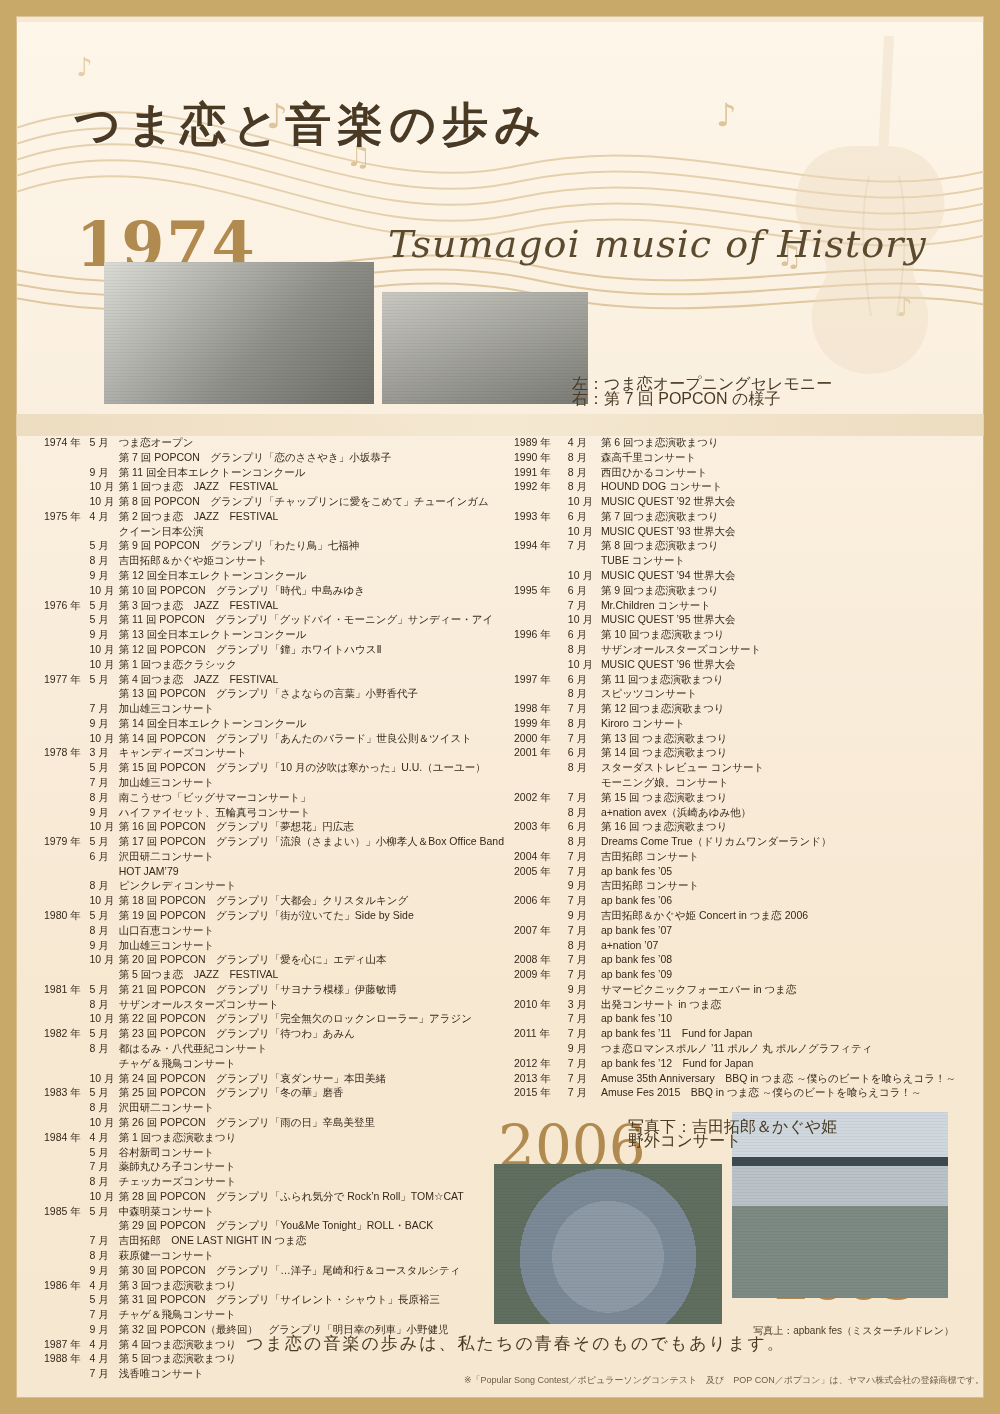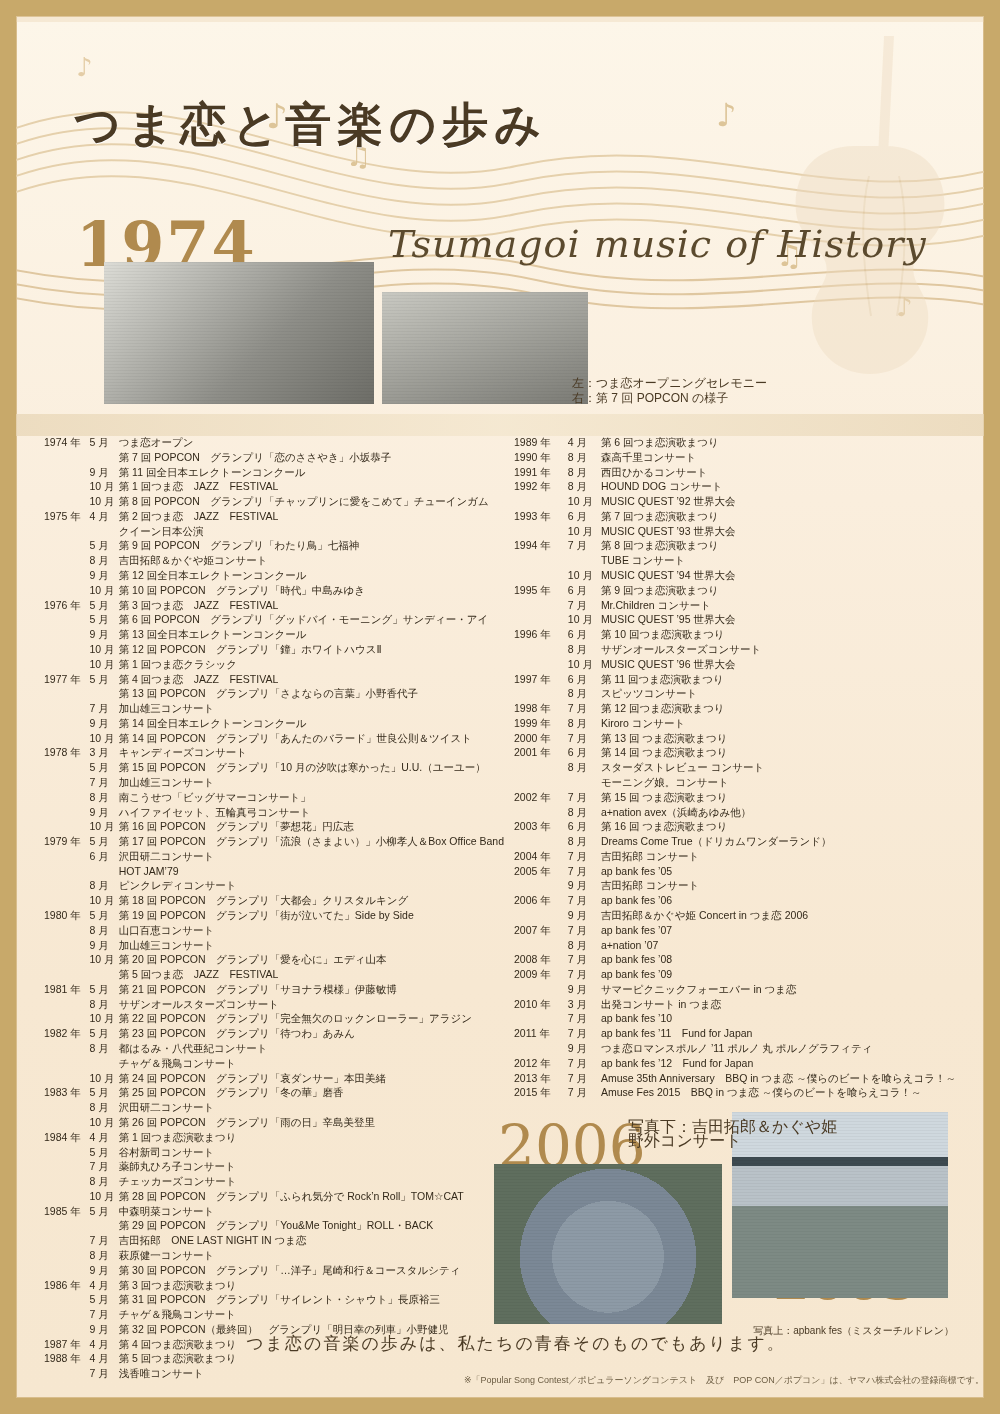--- a/index.html
+++ b/index.html
@@ -43,21 +43,21 @@
     font-family:"DejaVu Serif","Liberation Serif",serif;
     font-style:italic;font-size:38px;color:#5b4a2e;letter-spacing:1px;
   }
   
   .photo{position:absolute;overflow:hidden;background:#9a9a95;}
   .photo .ph-inner{width:100%;height:100%;}
   #photo-opening{left:88px;top:246px;width:270px;height:142px;}
   #photo-popcon{left:366px;top:276px;width:206px;height:112px;}
   .caption-top{
     position:absolute;left:556px;top:360px;
-    font-size:12px;color:#4a3a24;line-height:15px;
+    font-size:16px;color:#4a3a24;line-height:15px;
   }
   
   .band{
     position:absolute;left:0;top:398px;width:968px;height:22px;
     background:linear-gradient(90deg,#e8d6b6,#f3e6cd,#e8d6b6);
     opacity:.75;
   }
   
   .cols{
     position:absolute;left:28px;top:420px;width:912px;height:880px;
@@ -243,21 +243,21 @@
               <td class="ev">第 10 回 POPCON　グランプリ「時代」中島みゆき</td>
             </tr>
             <tr>
               <td class="y">1976 年</td>
               <td class="m">5 月</td>
               <td class="ev">第 3 回つま恋　JAZZ　FESTIVAL</td>
             </tr>
             <tr>
               <td class="y"></td>
               <td class="m">5 月</td>
-              <td class="ev">第 6 回 POPCON　グランプリ「グッドバイ・モーニング」サンディー・アイ</td>
+              <td class="ev">第 11 回 POPCON　グランプリ「グッドバイ・モーニング」サンディー・アイ</td>
             </tr>
             <tr>
               <td class="y"></td>
               <td class="m">9 月</td>
               <td class="ev">第 13 回全日本エレクトーンコンクール</td>
             </tr>
             <tr>
               <td class="y"></td>
               <td class="m">10 月</td>
               <td class="ev">第 12 回 POPCON　グランプリ「鐘」ホワイトハウスⅡ</td>

